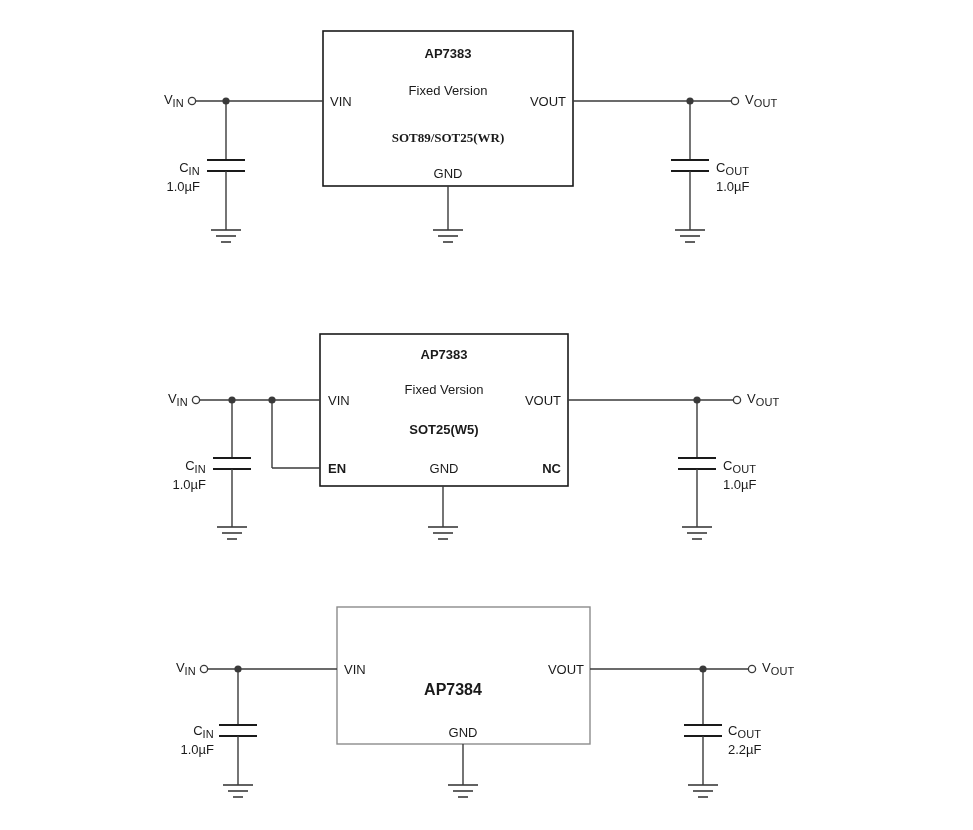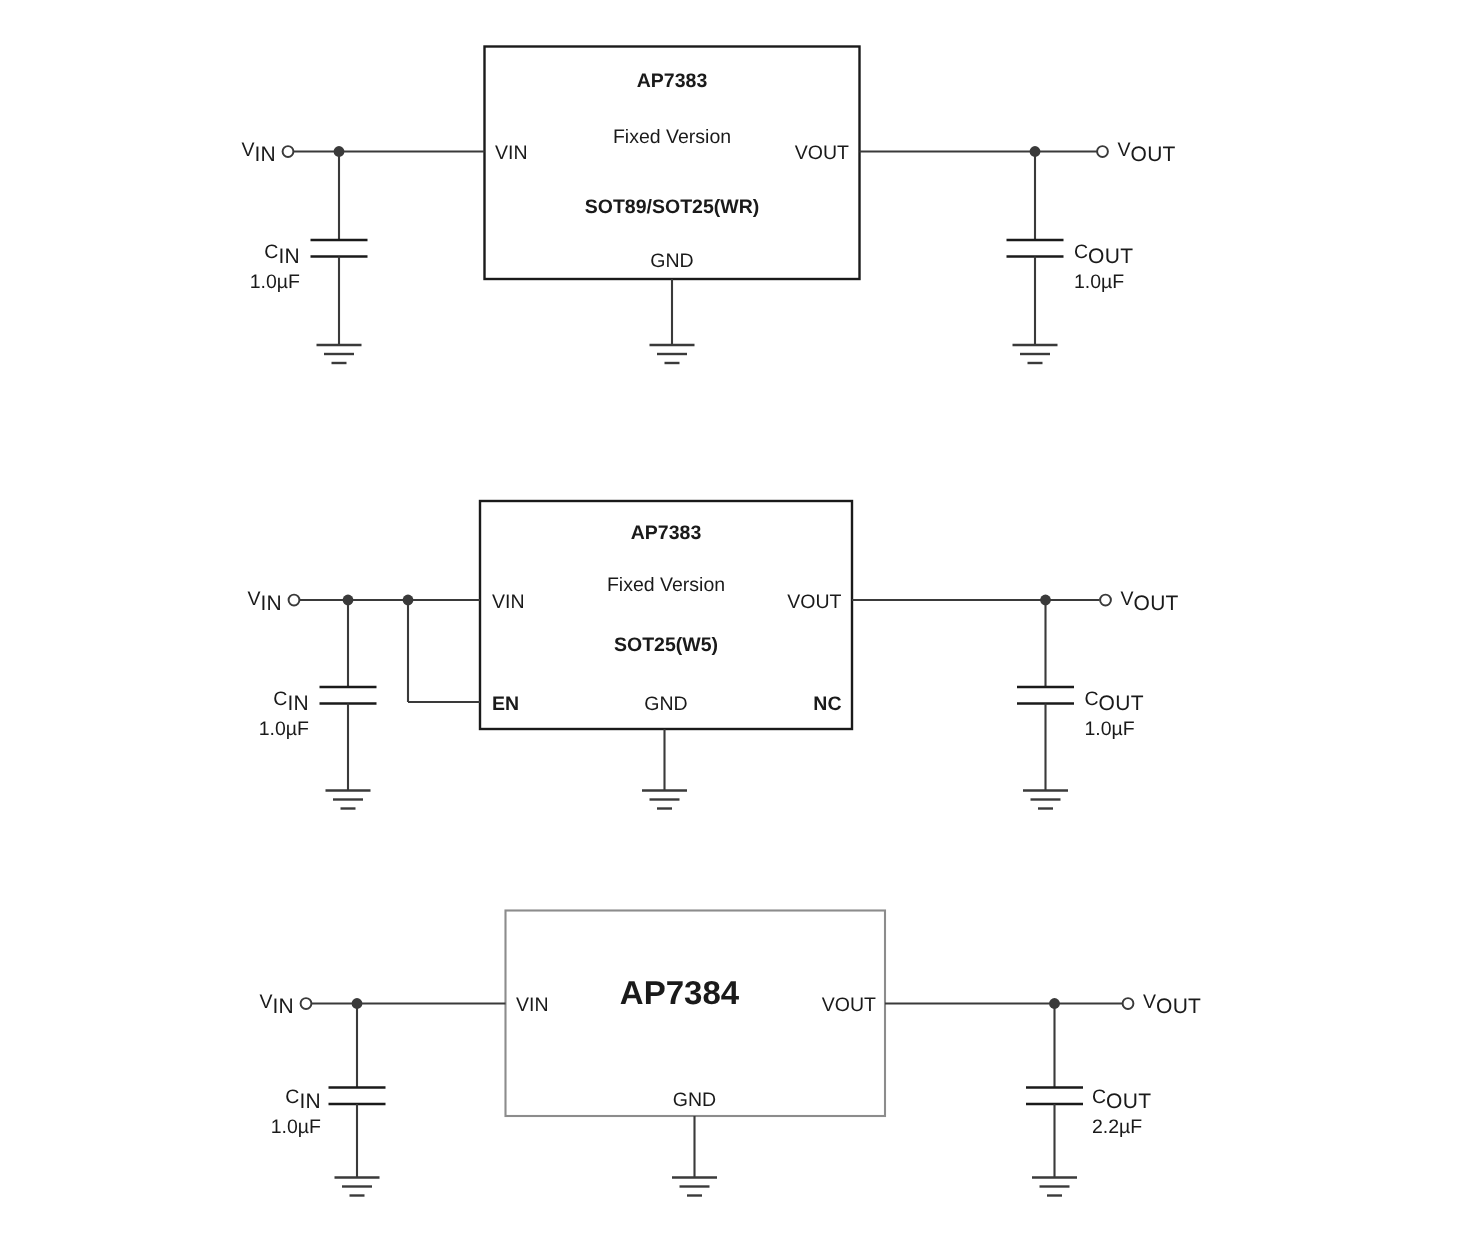--- a/index.html
+++ b/index.html
@@ -34,33 +34,34 @@
   }
   .label.center {
     transform: translateX(-50%);
     text-align: center;
   }
   .label.right {
     transform: translateX(-100%);
     text-align: right;
   }
   .sub {
-    font-size: 14px;
+    font-size: 11px;
     vertical-align: -0.25em;
     letter-spacing: 0.2px;
   }
   .pin {
     position: absolute;
     font-size: 13px;
     color: #1a1a1a;
     white-space: nowrap;
   }
   .big-title {
-    font-size: 22px;
+    font-size: 16px;
     font-weight: bold;
+    margin-top: 32px;
   }
   svg.wires {
     position: absolute;
     left: 0;
     top: 0;
     width: 973px;
     height: 830px;
     pointer-events: none;
   }
 </style>
@@ -164,21 +165,21 @@
     <line x1="698" y1="797" x2="708" y2="797" stroke="#3a3a3a" stroke-width="1.6"></line>
 
     <line x1="463" y1="744" x2="463" y2="785" stroke="#3a3a3a" stroke-width="1.4"></line>
     <line x1="448" y1="785" x2="478" y2="785" stroke="#3a3a3a" stroke-width="1.6"></line>
     <line x1="453" y1="791" x2="473" y2="791" stroke="#3a3a3a" stroke-width="1.6"></line>
     <line x1="458" y1="797" x2="468" y2="797" stroke="#3a3a3a" stroke-width="1.6"></line>
   </svg>
 
   <div class="label bold center" style="left:448px; top:46px;">AP7383</div>
   <div class="label center" style="left:448px; top:83px;">Fixed Version</div>
-  <div class="label bold center" style="left:448px; top:130px;">SOT89/SOT25(WR)</div>
+  <div class="label bold center" style="left:448px; top:130px;font-family:Liberation Serif, serif;">SOT89/SOT25(WR)</div>
 
   <div class="pin" style="left:330px; top:94px;">VIN</div>
   <div class="pin" style="left:566px; top:94px; transform:translateX(-100%);">VOUT</div>
   <div class="label center" style="left:448px; top:166px;">GND</div>
 
   <div class="label right" style="left:184px; top:92px;">
     <span>V</span><span class="sub">IN</span>
   </div>
   <div class="label" style="left:745px; top:92px;">
     <span>V</span><span class="sub">OUT</span>

